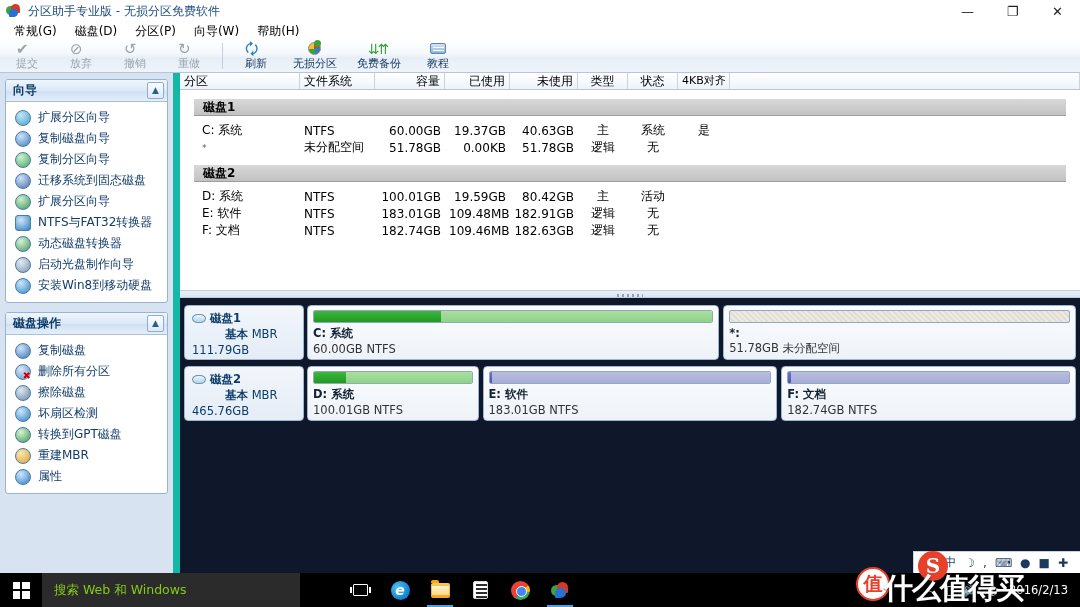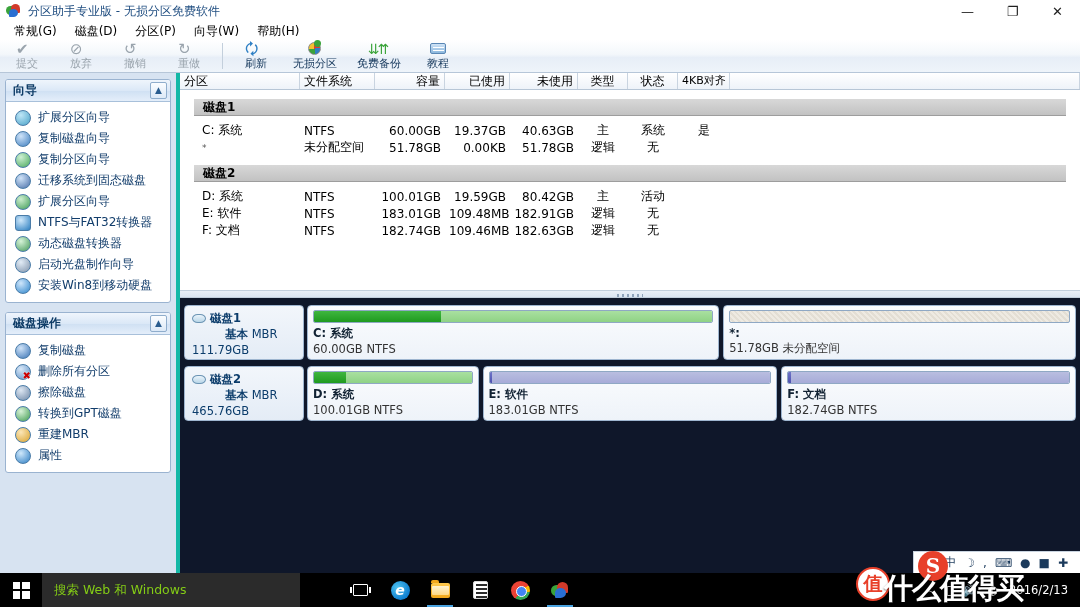--- a/index.html
+++ b/index.html
@@ -99,21 +99,21 @@
   .ico-book { position:absolute; left:3px; top:2px; width:16px; height:11px;
               background: linear-gradient(to bottom,#cfe3f6,#8bb7dd);
               border:1px solid #5a87b5; border-radius:2px; }
   .ico-book:after { content:""; position:absolute; left:2px; top:3px; width:11px; height:1px;
                     background:#ffffff; box-shadow:0 3px 0 #ffffff; }
 
   
   .sidebar {
     position: absolute; top: 73px; left: 0; width: 180px; height: 500px;
     background: #d7e3f1;
-    border-right: 4px solid #14b8a6;
+    border-right: 7px solid #14b8a6;
     padding: 6px 5px 0 5px;
   }
   .panel {
     background: #ffffff;
     border: 1px solid #9ab3d0;
     border-radius: 3px;
     margin-bottom: 9px;
   }
   .panel-head {
     height: 22px;
@@ -522,20 +522,24 @@
         </div>
         <div class="side-item">
           <span class="side-ico si-base si-12">
               <span class="si-x">✖</span>
             </span>
           <span class="side-lbl">删除所有分区</span>
         </div>
         <div class="side-item">
           <span class="side-ico si-base si-13"></span>
           <span class="side-lbl">擦除磁盘</span>
+        </div>
+        <div class="side-item">
+          <span class="side-ico si-base si-16"></span>
+          <span class="side-lbl">坏扇区检测</span>
         </div>
         <div class="side-item">
           <span class="side-ico si-base si-14"></span>
           <span class="side-lbl">转换到GPT磁盘</span>
         </div>
         <div class="side-item">
           <span class="side-ico si-base si-15"></span>
           <span class="side-lbl">重建MBR</span>
         </div>
         <div class="side-item">

